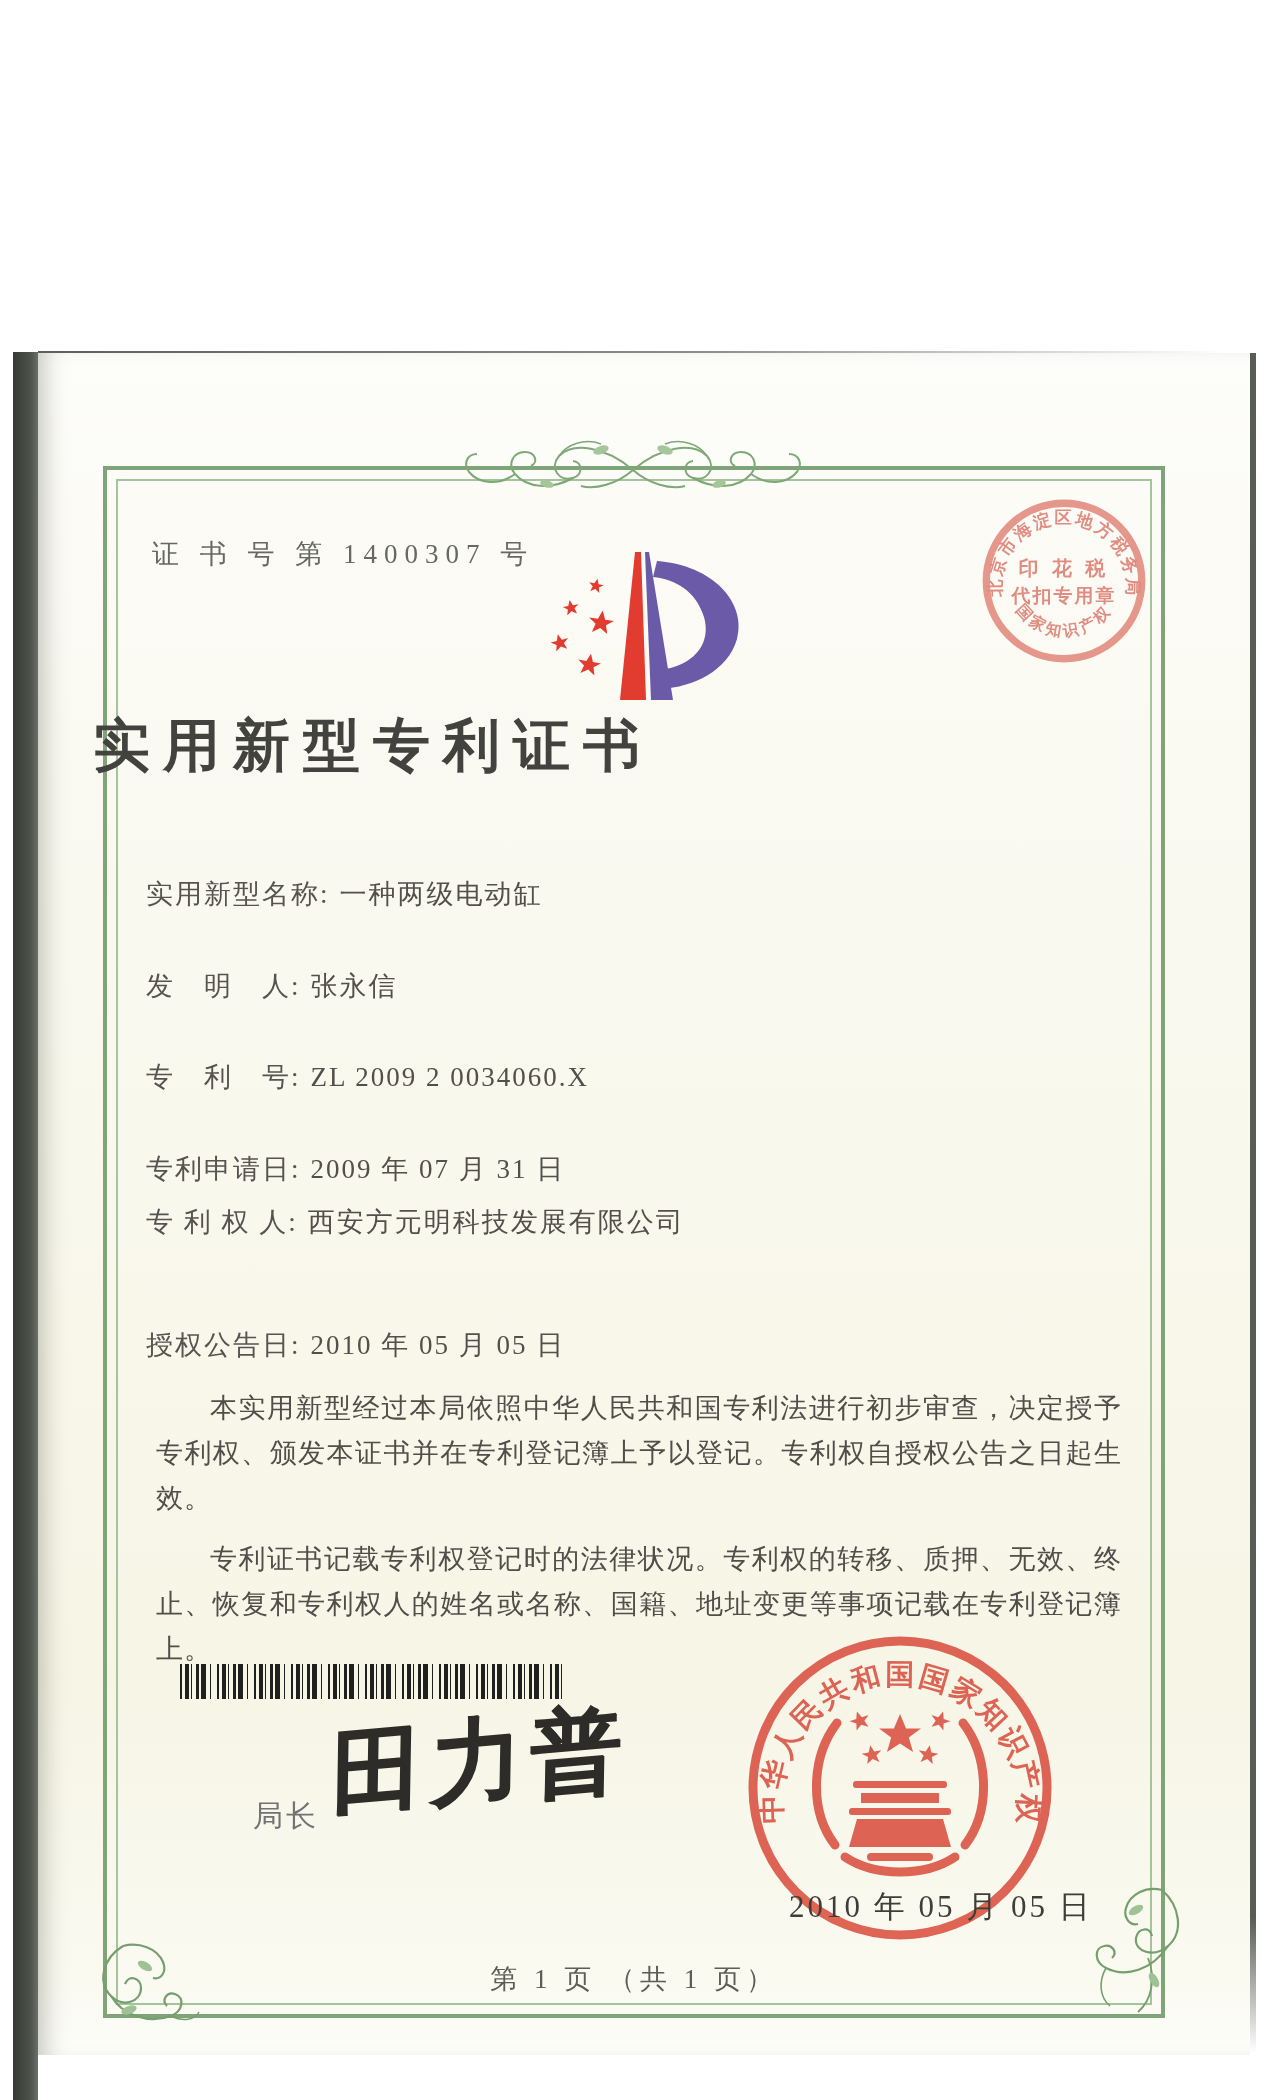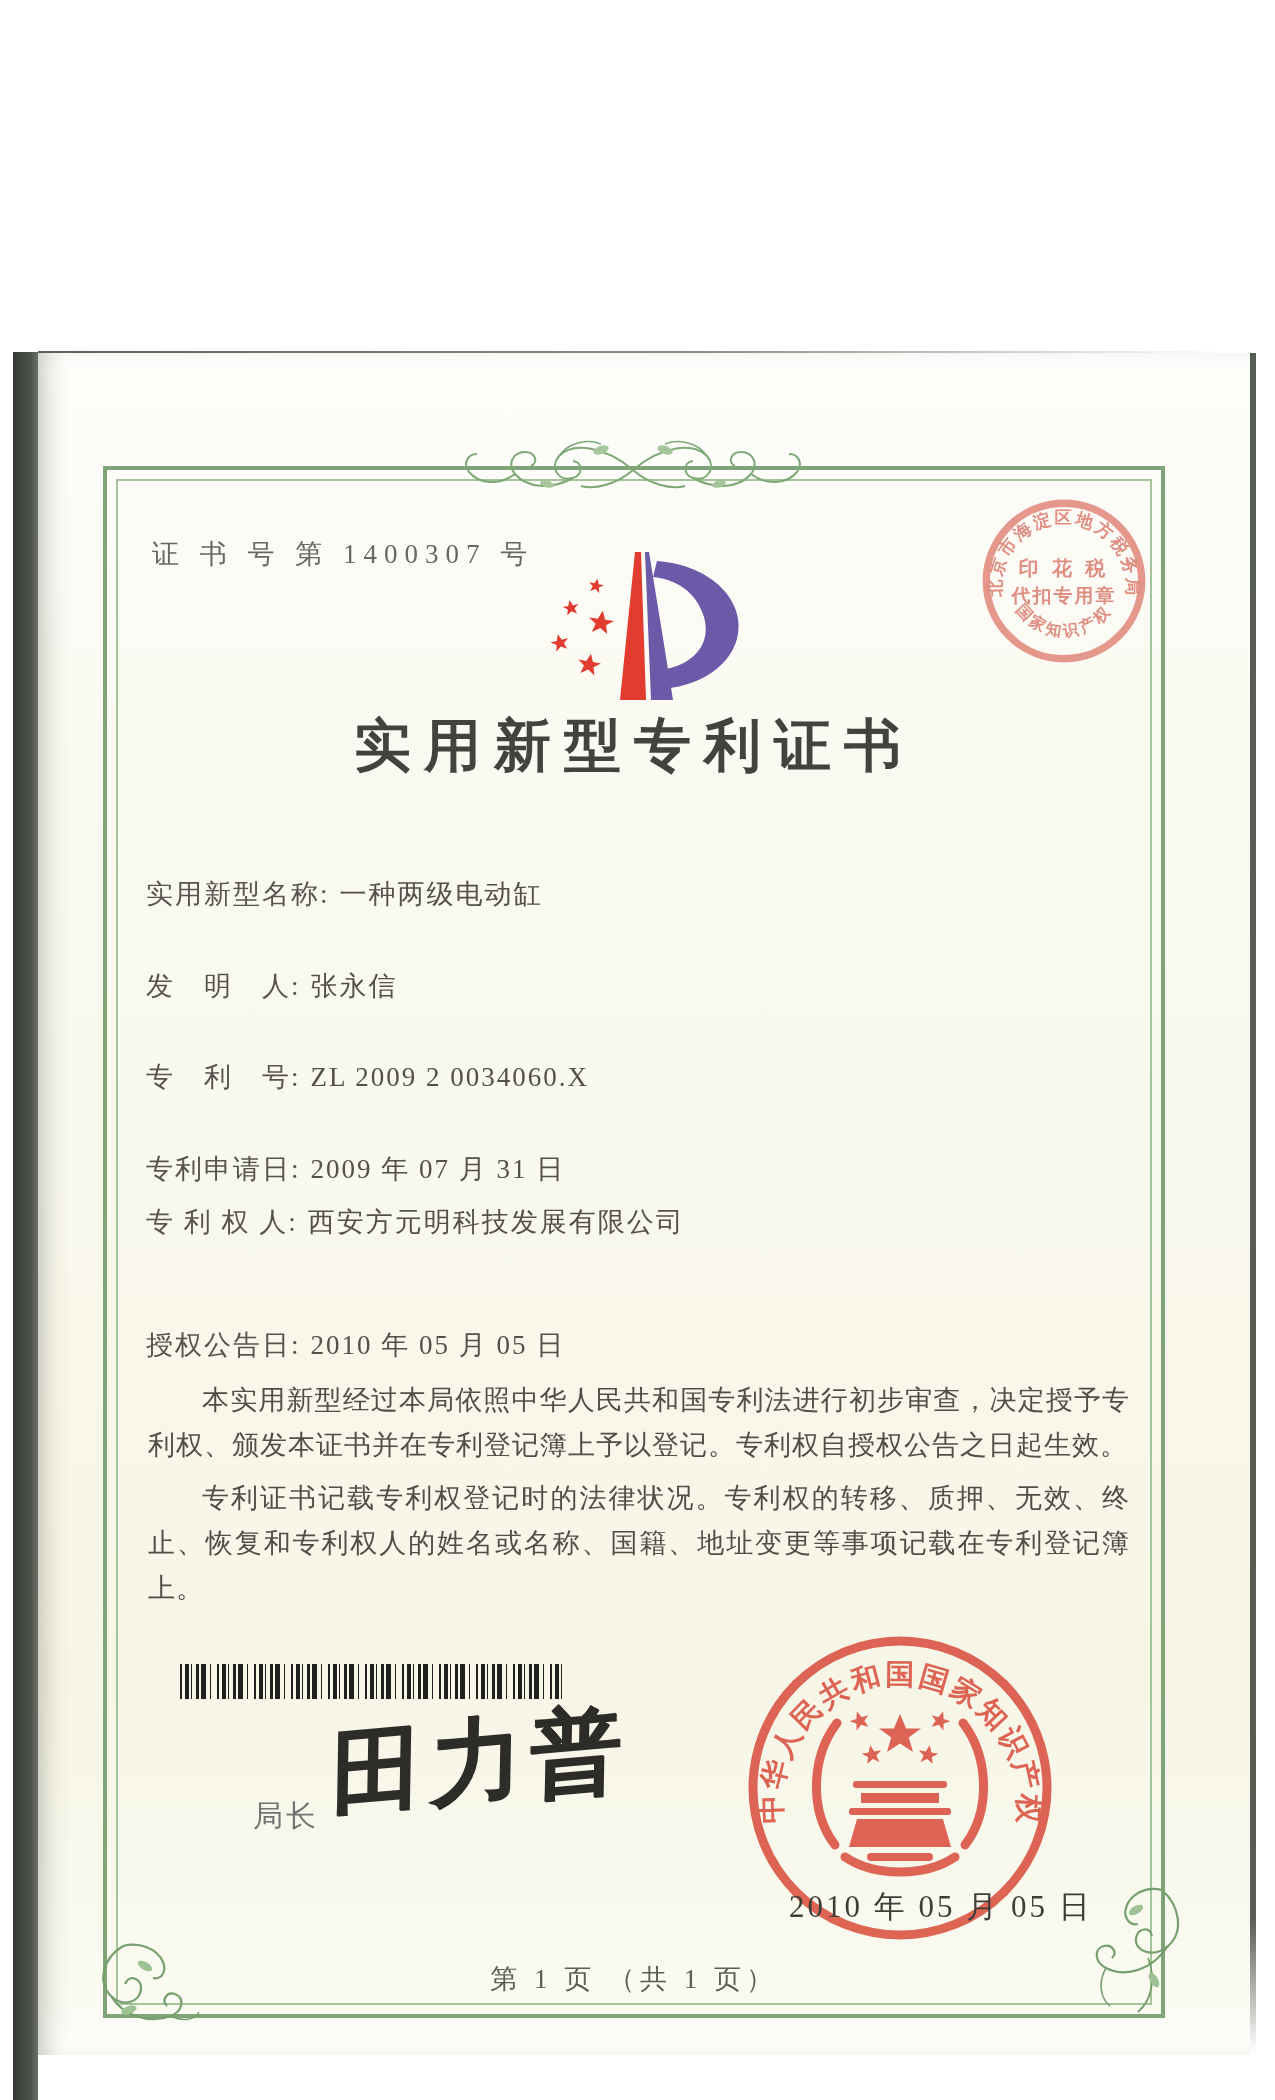--- a/index.html
+++ b/index.html
@@ -16,29 +16,29 @@
   .page{left:38px;top:353px;width:1212px;height:1702px;
       background:linear-gradient(180deg,#fdfdfb 0%,#fbfaf3 18%,#f9f8ec 50%,#f6f5e6 78%,#fafaf1 96%,#fdfdfa 100%);
       box-shadow:inset 20px 0 26px -16px rgba(110,110,100,.45);}
   
   .frame-outer{left:103px;top:466px;width:1062px;height:1552px;
       border:4px solid #7fa477;box-sizing:border-box;}
   .frame-inner{left:116px;top:479px;width:1036px;height:1526px;
       border:2px solid #a6c49c;box-sizing:border-box;}
   
   .cert-number{left:152px;top:536px;font-size:27px;letter-spacing:7px;color:#686862;}
-  .title{left:103px;top:708px;width:1062px;text-align:center;font-size:57px;
+  .title{left:93px;top:708px;width:1062px;text-align:left;font-size:57px;
       font-weight:600;letter-spacing:13px;color:#42423f;}
   .field{left:146px;font-size:27px;color:#575450;letter-spacing:2px;white-space:nowrap;}
   .field .val{margin-left:10px;color:#53504b;}
   .f0{top:876px;} .f1{top:968px;} .f2{top:1059px;text-align:center;}
   .f3{top:1151px;} .f4{top:1204px;text-align:center;} .f5{top:1327px;}
   .body-text{left:140px;top:1370px;width:998px;font-size:27px;line-height:45px;
       color:#514e49;text-align:justify;letter-spacing:1px;}
-  .body-text p{margin:8px;text-indent:2em;font-family:Liberation Serif, serif;}
+  .body-text p{margin:16px;text-indent:2em;font-family:Liberation Serif, serif;}
   .barcode{left:180px;top:1664px;width:384px;height:35px;
       background:
        repeating-linear-gradient(90deg,
         #20201e 0 2px, rgba(0,0,0,0) 2px 5px,
         #20201e 5px 9px, rgba(0,0,0,0) 9px 11px,
         #20201e 11px 12px, rgba(0,0,0,0) 12px 16px,
         #20201e 16px 19px, rgba(0,0,0,0) 19px 21px,
         #20201e 21px 26px, rgba(0,0,0,0) 26px 30px,
         #20201e 30px 31px, rgba(0,0,0,0) 31px 37px);}
   .director{left:253px;top:1796px;font-size:30px;letter-spacing:3px;color:#737373;}

